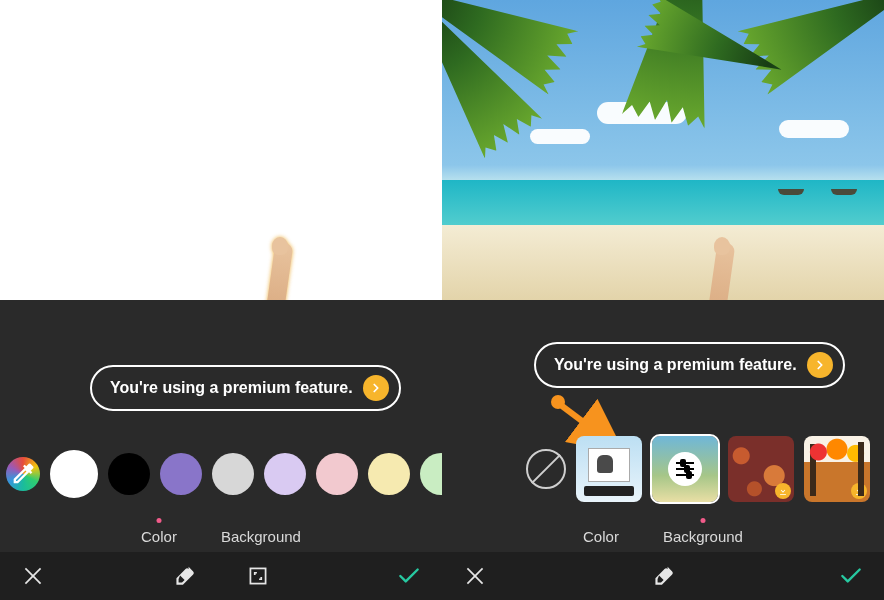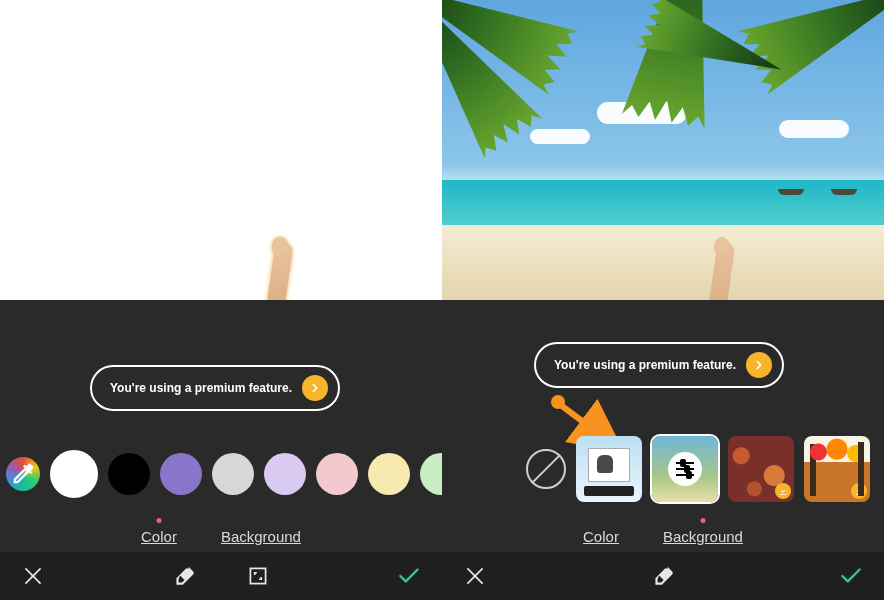--- a/index.html
+++ b/index.html
@@ -36,21 +36,21 @@
   
   .subject{ position:absolute; bottom:0; }
   .subject.left{ left:105px; }
   .subject.right{ left:105px; }
   .arm{ position:absolute; top:-58px; left:165px; width:18px; height:80px; background: linear-gradient(#e8c39e,#d9a97f); border-radius:9px; transform:rotate(8deg);}
   .hand{ position:absolute; top:-63px; left:167px; width:16px; height:18px; background:#e8c39e; border-radius:50% 50% 40% 40%;} 
 
   .subject-cutout{ filter: drop-shadow(0 0 2px rgba(236,170,48,0.9)); }
 
   
-  .pill{ position:absolute; display:flex; align-items:center; gap:10px; padding:8px 10px 8px 18px; border:2px solid #000; border:2px solid #fff; border-radius:999px; background:#2a2a2a; color:#fff; font-size:12px; font-weight:700; }
+  .pill{ position:absolute; display:flex; align-items:center; gap:10px; padding:8px 10px 8px 18px; border:2px solid #000; border:2px solid #fff; border-radius:999px; background:#2a2a2a; color:#fff; font-size:16px; font-weight:700; }
   .pill .go{ width:26px; height:26px; border-radius:50%; background:#f7b52c; display:flex; align-items:center; justify-content:center;}
   .pill .go svg{ width:14px; height:14px; }
   .panel:first-child .pill{ top:365px; left:90px; }
   .panel:last-child  .pill{ top:342px; left:92px; }
 
   
   .swatch-row{ position:absolute; top:444px; left:0; right:0; height:60px; display:flex; align-items:center; gap:10px; padding:0 8px 0 6px;}
   .eyedrop{ width:34px; height:34px; position:relative; }
   .colorwheel{ width:34px; height:34px; border-radius:50%; background: conic-gradient(#e74c3c,#f1c40f,#2ecc71,#1abc9c,#3498db,#9b59b6,#e74c3c);}
   .eyedrop svg{ position:absolute; top:3px; left:3px; width:28px; height:28px;}
@@ -84,21 +84,21 @@
   .thumb.autumn{ background:linear-gradient(#f9f2e6 0 40%, #c9762b 40% 100%);}
   .thumb.autumn::before{content:"";position:absolute;left:6px;top:8px;width:6px;height:52px;background:#3b2a1a;}
   .thumb.autumn::after{content:"";position:absolute;right:6px;top:6px;width:6px;height:54px;background:#3b2a1a;}
   .thumb.autumn .fol{position:absolute;top:2px;left:2px;right:2px;height:28px;background:radial-gradient(circle at 20% 50%,#e33 0 8px,transparent 9px),radial-gradient(circle at 50% 40%,#f80 0 10px,transparent 11px),radial-gradient(circle at 80% 55%,#fb0 0 8px,transparent 9px);}
 
   
   .arrow-annot{ position:absolute; top:392px; left:106px; width:80px; height:60px; pointer-events:none; }
 
   
   .tabs{ position:absolute; top:520px; left:0; right:0; display:flex; justify-content:center; gap:44px; color:#d9d9d9; font-size:15px;}
-  .tab{ position:relative; padding-top:8px; cursor:pointer;text-decoration:underline;}
+  .tab{ position:relative; padding-top:8px; cursor:pointer;}
   .tab.active::before{ content:""; position:absolute; top:-2px; left:50%; transform:translateX(-50%); width:5px; height:5px; border-radius:50%; background:#f15b8a;}
 
   
   .bbar{ position:absolute; bottom:0; left:0; right:0; height:48px; background:#1f1f1f; display:flex; align-items:center; justify-content:space-between; padding:0 20px;}
   .bbar .mid{ display:flex; gap:48px; }
   .ico{ width:26px; height:26px; display:flex; align-items:center; justify-content:center; }
   .ico svg{ width:26px; height:26px; }
 
 </style>
 </head>

